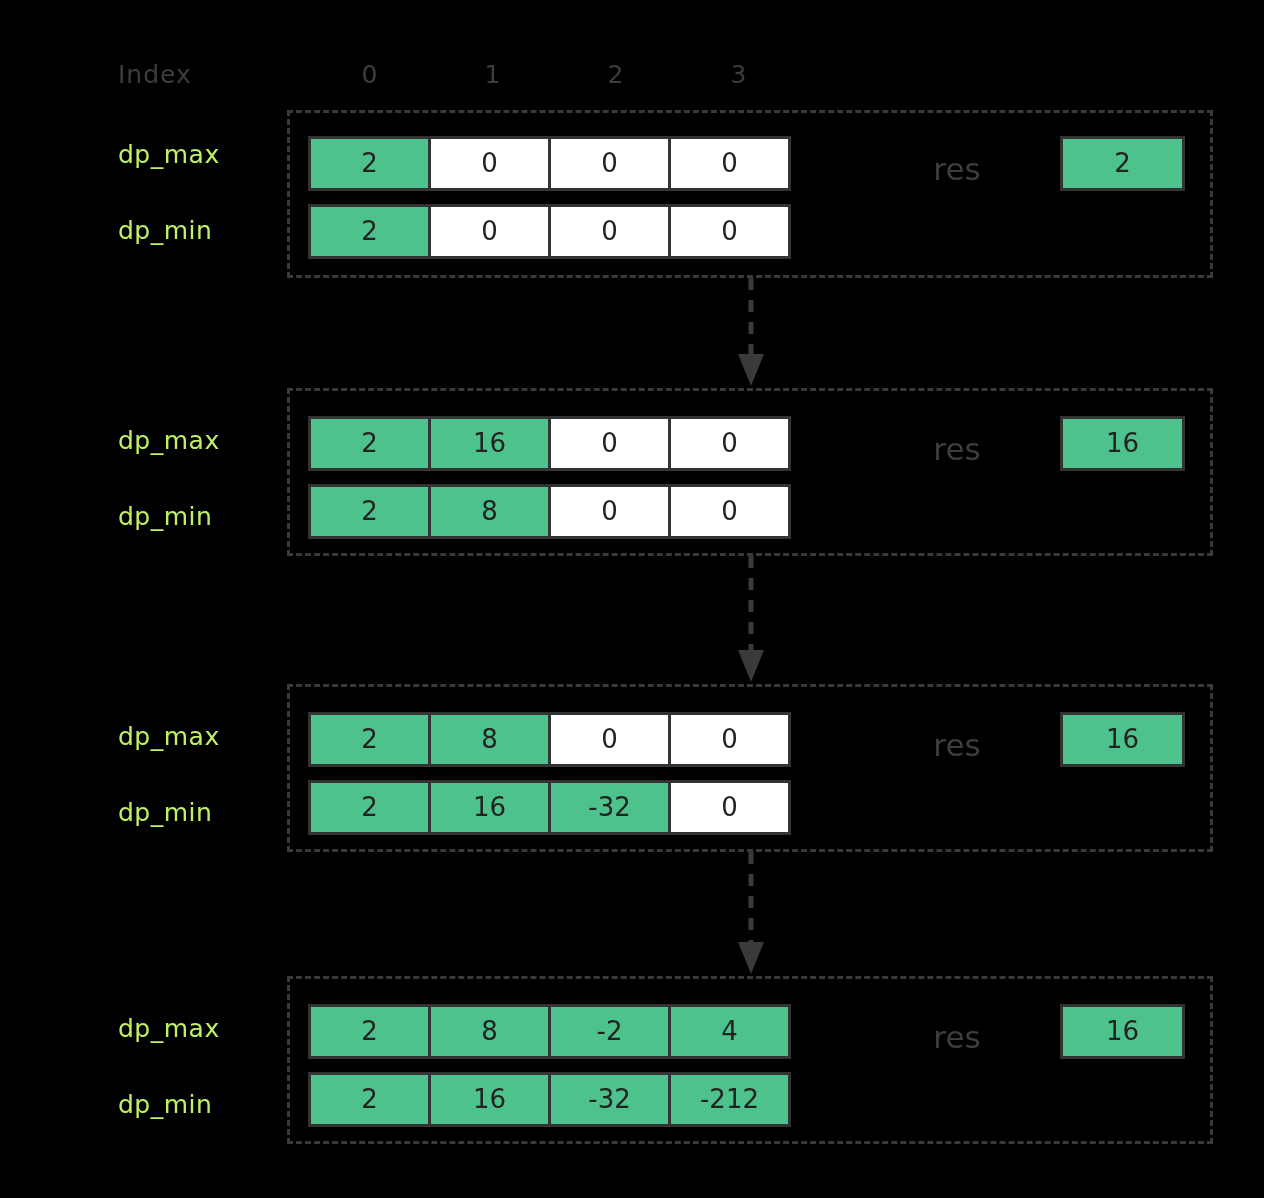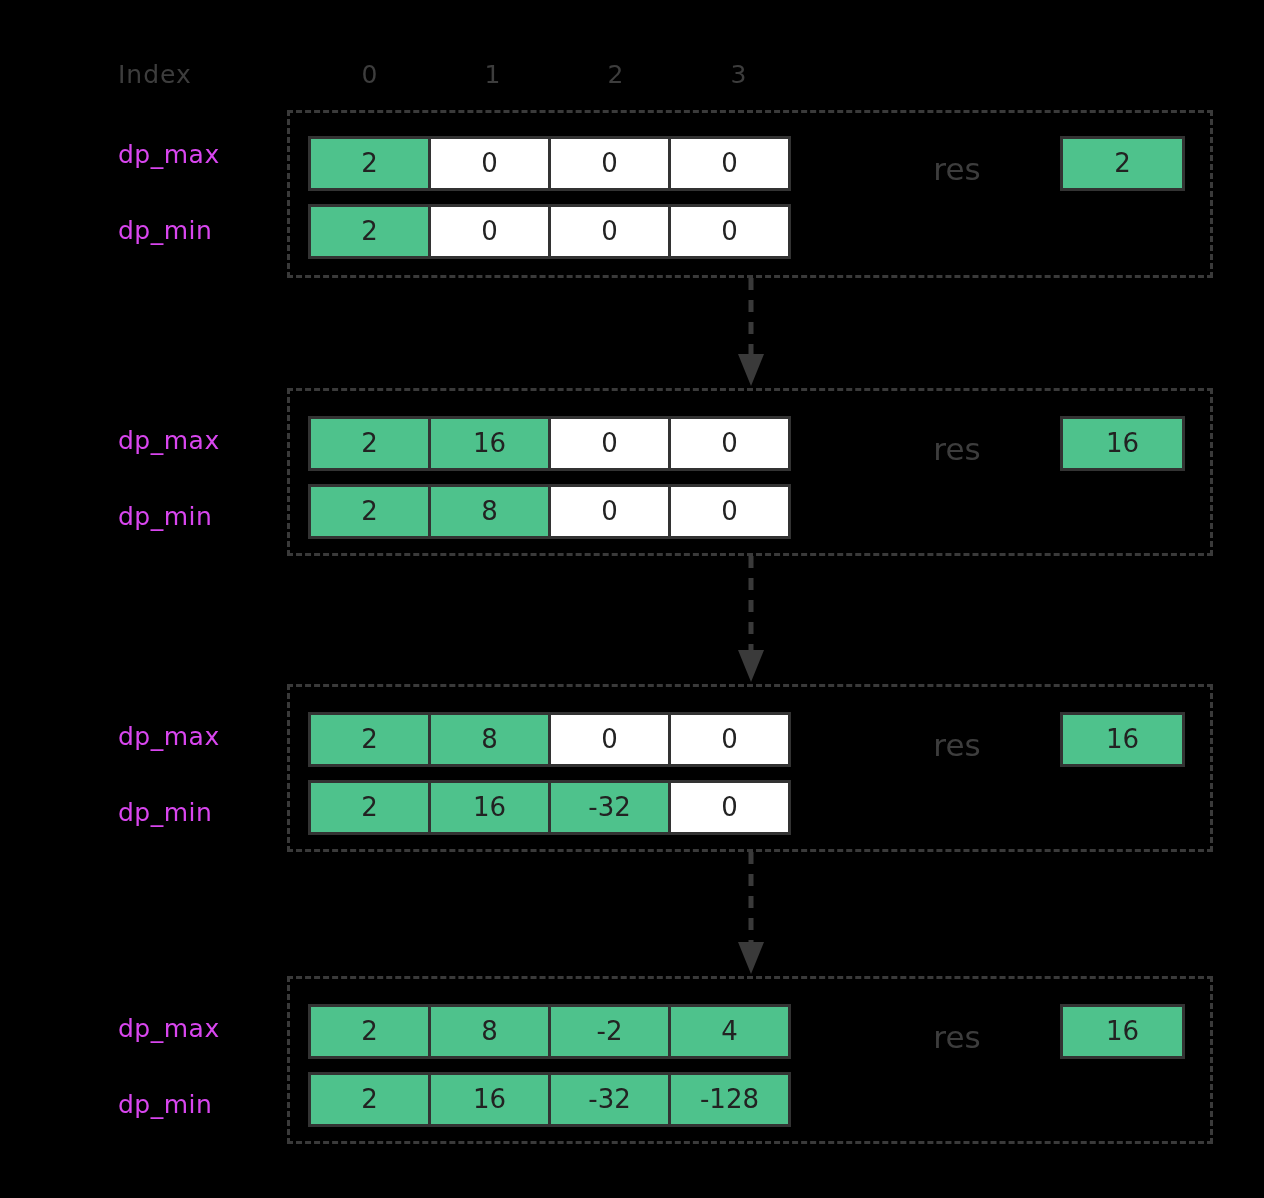--- a/index.html
+++ b/index.html
@@ -61,21 +61,21 @@
     border: 3px dashed #3a3a3a;
     box-sizing: border-box;
   }
 
   .row-label {
     position: absolute;
     left: 118px;
     width: 160px;
     height: 34px;
     line-height: 34px;
-    color: #d946ef;
+    color: #bef264;
     font-size: 25px;
     text-align: left;
     letter-spacing: 0.5px;
   }
 
   
   .array {
     position: absolute;
     display: flex;
     border: 3px solid #333333;
@@ -225,18 +225,18 @@
   <div class="array" style="left:308px;top:1004px">
     <div class="cell filled">2</div>
     <div class="cell filled">8</div>
     <div class="cell filled">-2</div>
     <div class="cell filled">4</div>
   </div>
   <div class="array" style="left:308px;top:1072px">
     <div class="cell filled">2</div>
     <div class="cell filled">16</div>
     <div class="cell filled">-32</div>
-    <div class="cell filled">-128</div>
+    <div class="cell filled">-212</div>
   </div>
   <div class="res-label" style="left:912px;top:1020px">res</div>
   <div class="res-box" style="left:1060px;top:1004px">16</div>
 
 </div>
 
 </body></html>

